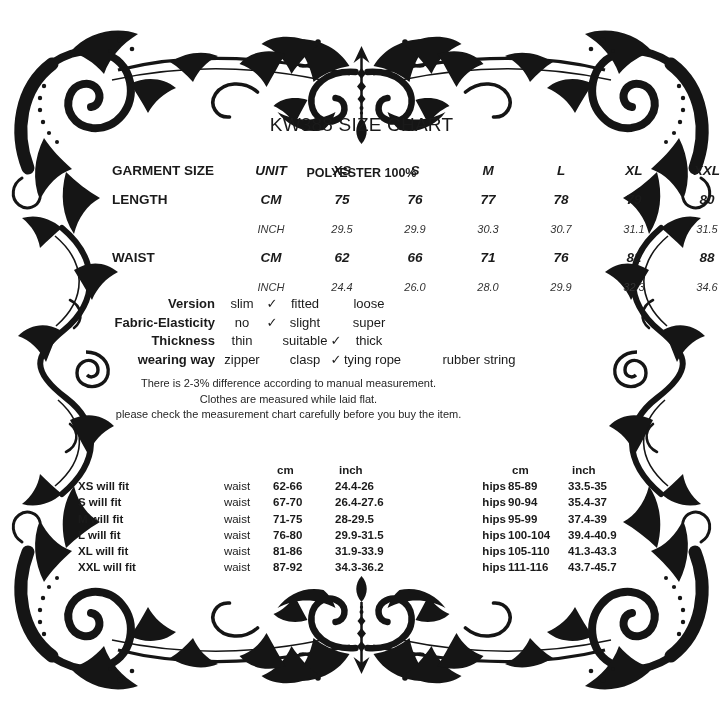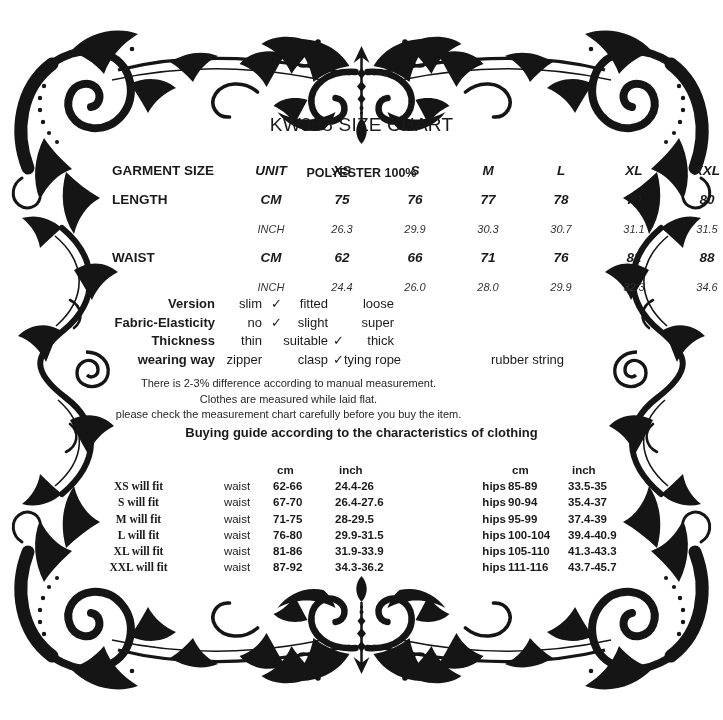--- a/index.html
+++ b/index.html
@@ -16,31 +16,31 @@
          grid-template-columns:118px 56px repeat(6,60px);grid-auto-rows:16px;
          font-size:13.5px;font-weight:700;line-height:16px;gap:13px;}
   .sizeTable .c{text-align:center;font-style:italic;}
   .sizeTable .l{text-align:left;}
   .sizeTable .sub{font-size:11px;font-weight:400;color:#333;}
 
   .features{position:absolute;top:295px;left:85px;display:grid;
          grid-template-columns:137px 40px 20px 46px 16px 50px 170px;
          grid-auto-rows:18.6px;font-size:13px;line-height:18.6px;}
   .features .lab{text-align:right;font-weight:700;padding-right:7px;}
-  .features .c{text-align:right;white-space:nowrap;}
+  .features .c{text-align:center;white-space:nowrap;}
 
   .notes{position:absolute;top:376px;left:0;width:577px;text-align:center;
          font-size:11px;line-height:15.5px;color:#262626;}
   .guide{position:absolute;top:425px;left:0;width:723px;text-align:center;
          font-size:13px;font-weight:700;}
 
   .fitTable{position:absolute;top:462px;left:78px;display:grid;
          grid-template-columns:125px 68px 62px 80px 45px 48px 60px 85px;
          grid-auto-rows:16.2px;font-size:11.5px;font-weight:700;line-height:16.2px;}
-  .fitTable .size{text-align:center;padding-right:4px;white-space:nowrap;font-family:Liberation Serif, serif;}
+  .fitTable .size{text-align:left;padding-right:4px;white-space:nowrap;}
   .fitTable .waist{text-align:center;font-weight:400;}
   .fitTable .hips{text-align:right;}
   .fitTable .val{text-align:left;padding-left:2px;white-space:nowrap;}
   .fitTable .hd{padding-left:6px;}
 </style>
 </head>
 <body>
 
 <div class="sheet">
 
@@ -138,21 +138,21 @@
     <div class="c">CM</div>
     <div class="c">75</div>
     <div class="c">76</div>
     <div class="c">77</div>
     <div class="c">78</div>
     <div class="c">79</div>
     <div class="c">80</div>
 
     <div class="l sub"></div>
     <div class="c sub">INCH</div>
-    <div class="c sub">26.3</div>
+    <div class="c sub">29.5</div>
     <div class="c sub">29.9</div>
     <div class="c sub">30.3</div>
     <div class="c sub">30.7</div>
     <div class="c sub">31.1</div>
     <div class="c sub">31.5</div>
 
     <div class="l">WAIST</div>
     <div class="c">CM</div>
     <div class="c">62</div>
     <div class="c">66</div>
@@ -203,21 +203,20 @@
     <div class="c">✓</div>
     <div class="c">tying rope</div>
     <div class="c">rubber string</div>
   </div>
 
   <div class="notes">
     <div>There is 2-3% difference according to manual measurement.</div>
     <div>Clothes are measured while laid flat.</div>
     <div>please check the measurement chart carefully before you buy the item.</div>
   </div>
-  <div class="guide">Buying guide according to the characteristics of clothing</div>
 
   <div class="fitTable">
     <div></div>
     <div></div>
     <div class="hd">cm</div>
     <div class="hd">inch</div>
     <div></div>
     <div></div>
     <div class="hd">cm</div>
     <div class="hd">inch</div>

